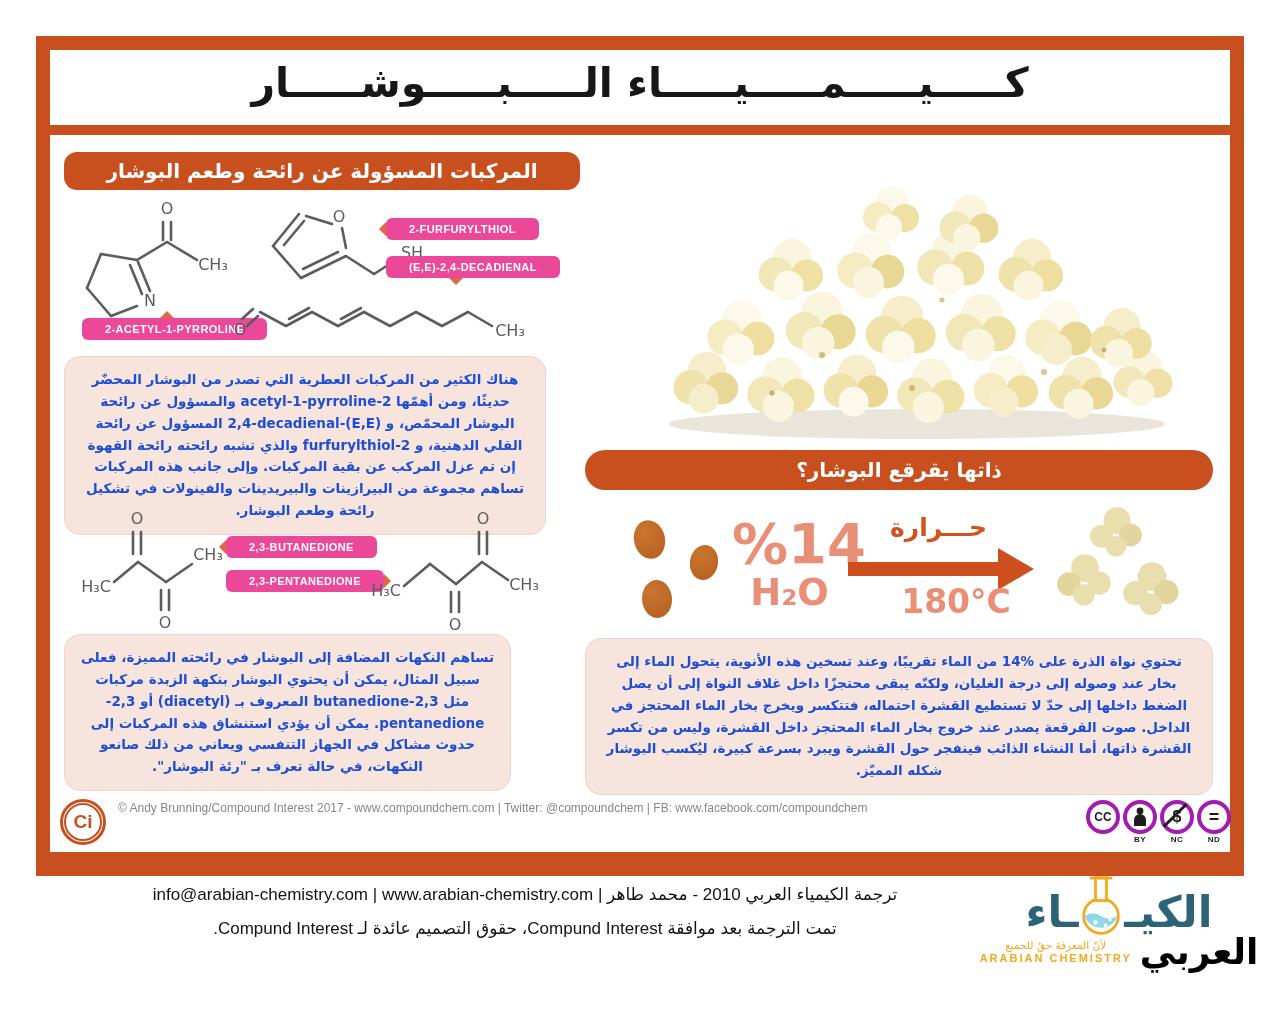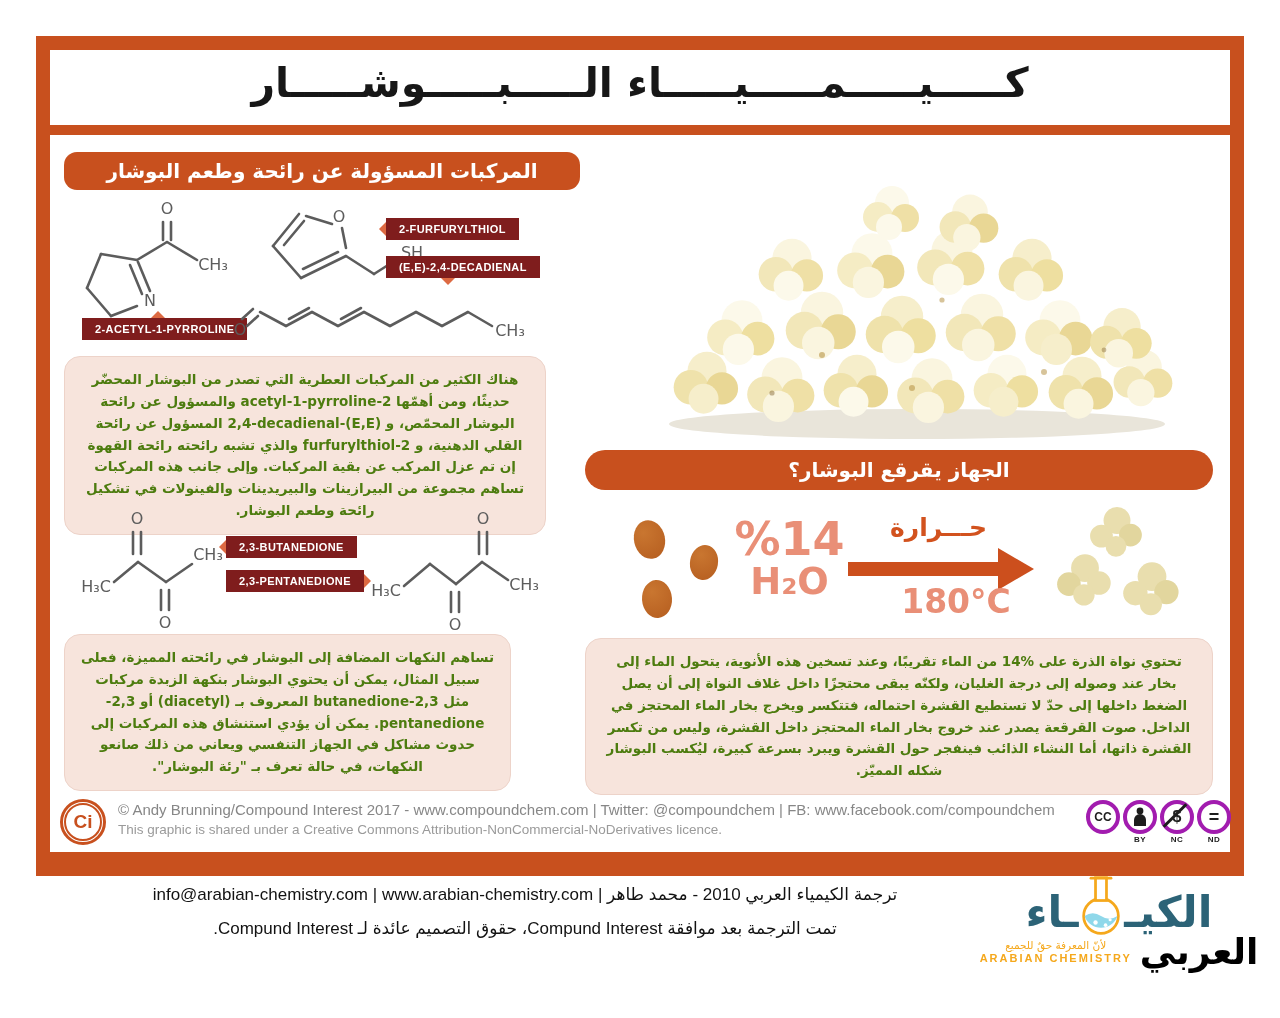--- a/index.html
+++ b/index.html
@@ -8,53 +8,53 @@
   .frame{position:absolute;left:36px;top:36px;width:1208px;height:840px;box-sizing:border-box;
          border:14px solid #C8501E;border-bottom-width:24px;background:#fff;}
   .main-title{position:absolute;left:50px;top:40px;width:1180px;height:82px;line-height:86px;
          text-align:center;font-weight:bold;font-size:41px;color:#171717;direction:rtl;white-space:nowrap;}
   .title-rule{position:absolute;left:50px;top:125px;width:1180px;height:10px;background:#C8501E;}
   .sec-h{position:absolute;background:#C8501E;color:#fff;font-weight:bold;text-align:center;
          direction:rtl;border-radius:13px;}
   .sec-h.left-h{left:64px;top:152px;width:516px;height:38px;line-height:38px;font-size:20px;}
   .sec-h.right-h{left:585px;top:450px;width:628px;height:40px;line-height:40px;font-size:20px;border-radius:20px;}
   .para{position:absolute;background:#F7E4DC;border:1px solid #EDD3C9;border-radius:16px;
-        color:#4d7c0f;font-weight:bold;font-size:13.5px;line-height:1.62;text-align:center;
+        color:#1d4ed8;font-weight:bold;font-size:13.5px;line-height:1.62;text-align:center;
         direction:rtl;padding:12px 15px;box-sizing:border-box;}
-  .chip{position:absolute;background:#7f1d1d;color:#fff;
+  .chip{position:absolute;background:#ec4899;color:#fff;
         font:bold 11px "Liberation Sans",sans-serif;letter-spacing:.4px;
-        padding:5px 13px;border-radius:0;white-space:nowrap;}
+        padding:5px 23px;border-radius:6px;white-space:nowrap;}
   .chip::before{content:"";position:absolute;border:7px solid transparent;}
   .chip.pl::before{right:100%;top:50%;margin-top:-7px;border-right-color:#DD6A43;}
   .chip.pr::before{left:100%;top:50%;margin-top:-7px;border-left-color:#DD6A43;}
   .chip.pt::before{bottom:100%;left:46%;margin-left:-7px;border-bottom-color:#DD6A43;}
   .chip.pb::before{top:100%;left:40%;margin-left:-7px;border-top-color:#DD6A43;}
   .mol{position:absolute;}
   .mol line,.mol path{stroke:#5C5C5C;stroke-width:2.6;stroke-linecap:round;fill:none;}
   .mol text{fill:#5C5C5C;font-family:"DejaVu Sans",sans-serif;font-size:16px;text-anchor:middle;}
   .kernel{position:absolute;background:radial-gradient(circle at 35% 30%,#C97630,#B55D1F);border-radius:50%;}
   .pct-block{position:absolute;left:732px;top:515px;width:115px;text-align:center;color:#E98F77;
              font-weight:bold;line-height:1.05;}
-  .pct{font-size:46px;direction:ltr;}
+  .pct{font-size:56px;direction:ltr;}
   .h2o{font-size:37px;direction:ltr;}
   .heat-label{position:absolute;left:856px;top:513px;width:165px;text-align:center;
               color:#D2521E;font-weight:bold;font-size:25px;direction:rtl;}
   .arrow-bar{position:absolute;left:848px;top:562px;width:152px;height:14px;background:#CC4F1D;}
   .arrow-head{position:absolute;left:998px;top:548px;width:0;height:0;
               border-top:21px solid transparent;border-bottom:21px solid transparent;
               border-left:36px solid #CC4F1D;}
   .temp-label{position:absolute;left:866px;top:582px;width:180px;text-align:center;
               color:#E98F77;font-weight:bold;font-size:33px;direction:ltr;}
   .footer-ci{position:absolute;left:60px;top:799px;width:46px;height:46px;border:3px solid #C8501E;
              border-radius:50%;box-sizing:border-box;display:flex;align-items:center;justify-content:center;
              color:#C8501E;font:bold 19px "Liberation Sans",sans-serif;}
   .footer-ci::after{content:"";position:absolute;inset:1px;border:2px solid #C8501E;border-radius:50%;}
   .footer-text{position:absolute;left:118px;top:801px;width:950px;
                font-family:"Liberation Sans",sans-serif;}
-  .footer-line1{font-size:15px;color:#878787;}
+  .footer-line1{font-size:12px;color:#878787;}
   .footer-line2{font-size:13.5px;color:#9A9A9A;margin-top:4px;}
   .cc-wrap{position:absolute;left:1086px;top:800px;display:flex;gap:3px;}
   .cc-item{position:relative;width:34px;}
   .cc-ic{width:34px;height:34px;border:4px solid #a21caf;border-radius:50%;box-sizing:border-box;
          display:flex;align-items:center;justify-content:center;color:#1D1D1D;
          font:bold 12px "Liberation Sans",sans-serif;overflow:hidden;}
   .cc-label{position:absolute;top:35px;left:0;width:100%;text-align:center;
             font:bold 8px "Liberation Sans",sans-serif;color:#1D1D1D;letter-spacing:.5px;}
   .nc-slash{position:absolute;width:32px;height:3px;background:#1D1D1D;transform:rotate(-45deg);
             top:14px;left:-1px;}
@@ -291,21 +291,21 @@
         </g>
       <circle cx="210" cy="205" r="3" fill="#B08A35" opacity=".55"></circle>
       <circle cx="330" cy="150" r="2.6" fill="#B08A35" opacity=".5"></circle>
       <circle cx="432" cy="222" r="3" fill="#B08A35" opacity=".5"></circle>
       <circle cx="160" cy="243" r="2.6" fill="#8A6D3B" opacity=".5"></circle>
       <circle cx="492" cy="200" r="2.4" fill="#8A6D3B" opacity=".45"></circle>
       <circle cx="300" cy="238" r="3" fill="#B08A35" opacity=".5"></circle>
     </g>
   </svg>
 
-  <div class="sec-h right-h">الجهاز يقرقع البوشار؟</div>
+  <div class="sec-h right-h">ذاتها يقرقع البوشار؟</div>
 
   <div class="kernel" style="left:634px;top:520px;width:31px;height:39px;transform:rotate(-12deg);"></div>
   <div class="kernel" style="left:690px;top:545px;width:28px;height:35px;transform:rotate(10deg);"></div>
   <div class="kernel" style="left:642px;top:580px;width:30px;height:38px;transform:rotate(-4deg);"></div>
 
   <div class="pct-block">
     <div class="pct">%14</div>
     <div class="h2o">H₂O</div>
   </div>
 
@@ -331,21 +331,20 @@
       <circle cx="15" cy="30" r="11" fill="#E9DEAE"></circle>
       <circle cx="43" cy="29" r="11" fill="#E2D69E"></circle>
       <circle cx="29" cy="40" r="10" fill="#E9DEAE"></circle>
   </svg>
 
   <div class="para" style="left:585px;top:638px;width:628px;">تحتوي نواة الذرة على %14 من الماء تقريبًا، وعند تسخين هذه الأنوية، يتحول الماء إلى بخار عند وصوله إلى درجة الغليان، ولكنّه يبقى محتجزًا داخل غلاف النواة إلى أن يصل الضغط داخلها إلى حدّ لا تستطيع القشرة احتماله، فتتكسر ويخرج بخار الماء المحتجز في الداخل. صوت القرقعة يصدر عند خروج بخار الماء المحتجز داخل القشرة، وليس من تكسر القشرة ذاتها، أما النشاء الذائب فينفجر حول القشرة ويبرد بسرعة كبيرة، ليُكسب البوشار شكله المميّز.</div>
 
   <div class="footer-ci">Ci</div>
   <div class="footer-text">
     <div class="footer-line1">© Andy Brunning/Compound Interest 2017 - www.compoundchem.com  |  Twitter: @compoundchem  |  FB: www.facebook.com/compoundchem</div>
-    <div class="footer-line2">This graphic is shared under a Creative Commons Attribution-NonCommercial-NoDerivatives licence.</div>
   </div>
   <div class="cc-wrap">
     <div class="cc-item">
       <div class="cc-ic">CC</div>
     </div>
     <div class="cc-item">
       <div class="cc-ic">
         <svg width="16" height="20" viewBox="0 0 16 20">
             <circle cx="8" cy="4" r="3.4" fill="#1D1D1D"></circle>
             <path d="M2,19 v-6 a6,6 0 0 1 12,0 v6 z" fill="#1D1D1D"></path>

